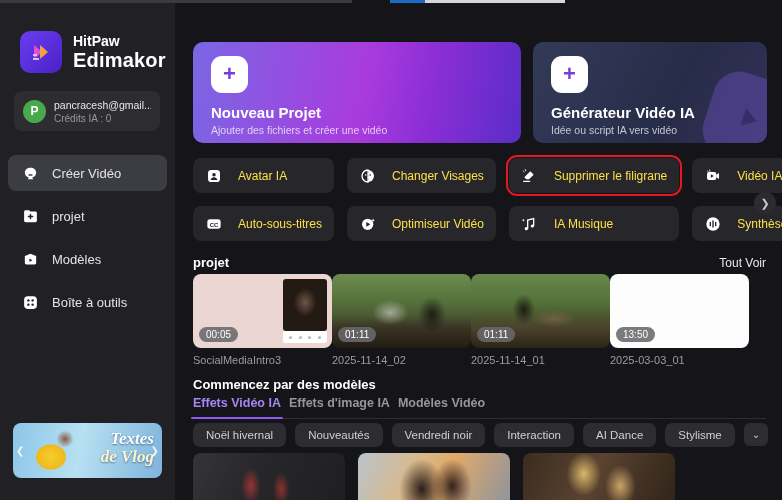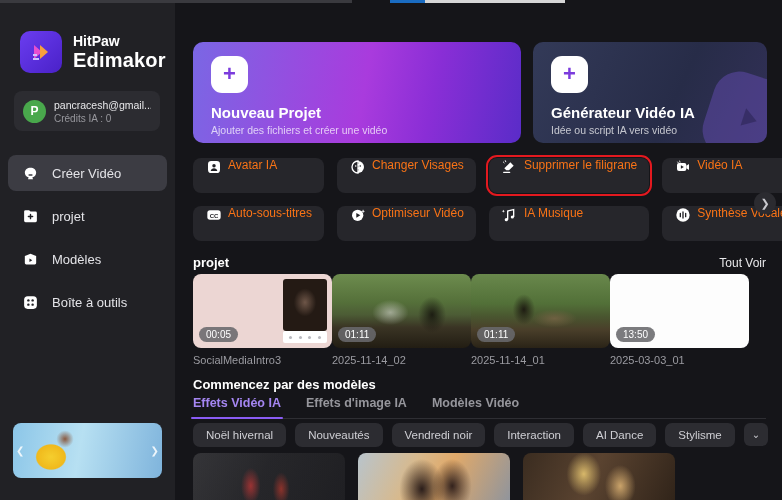--- a/index.html
+++ b/index.html
@@ -57,21 +57,21 @@
   .banner.new-project { width:328px; background:linear-gradient(100deg,#7a67e4 0%,#a93bdd 52%,#8a2ed6 72%,#5a2cc8 100%); }
   .banner.ai-generator { width:234px; background:linear-gradient(115deg,#333a58 0%,#272c48 60%,#323057 100%); }
   .ai-blob { position:absolute; right:-26px; top:34px; width:86px; height:86px; border-radius:26px; background:rgba(122,90,220,.35); transform:rotate(18deg); display:flex; align-items:center; justify-content:center; }
   .ai-blob .tri { width:0; height:0; border-left:14px solid rgba(40,35,80,.55); border-top:9px solid transparent; border-bottom:9px solid transparent; }
   .plus-badge { width:37px; height:37px; border-radius:11px; background:#fff; display:flex; align-items:center; justify-content:center; }
   .plus-badge span { color:#7b3bdd; font-size:22px; font-weight:bold; line-height:1; margin-top:-2px; }
   .banner .b-title { color:#fff; font-size:15px; font-weight:bold; margin-top:11px; }
   .banner .b-sub { color:rgba(255,255,255,.72); font-size:10.5px; margin-top:3px; }
 
   .tools { position:absolute; left:18px; top:155px; width:556px; display:grid; grid-template-columns:repeat(4,1fr); gap:13px 13px; }
-  .tool-btn { height:35px; background:#26262b; border-radius:8px; display:flex; align-items:flex-start; gap:6px; padding:0 12px; color:#f97316; font-size:12px; cursor:pointer; white-space:nowrap; position:relative; }
+  .tool-btn { height:35px; background:#26262b; border-radius:8px; display:flex; align-items:center; gap:16px; padding:0 12px; color:#fde047; font-size:12px; cursor:pointer; white-space:nowrap; position:relative; }
   .tool-btn.highlight { outline:2px solid #e3191f; outline-offset:1px; }
   .t-ico { width:17px; height:17px; flex:0 0 auto; display:flex; align-items:center; justify-content:center; }
   .scroll-right { position:absolute; right:6px; top:189px; width:22px; height:22px; border-radius:50%; background:#2b2b30; color:#c9c9ce; font-size:11px; display:flex; align-items:center; justify-content:center; cursor:pointer; }
 
   .proj-head { position:absolute; left:18px; right:16px; top:252px; display:flex; justify-content:space-between; align-items:center; }
   .proj-title { color:#fff; font-size:13px; font-weight:bold; }
   .see-all { color:#e8e8ea; font-size:12px; cursor:pointer; }
 
   .proj-row { position:absolute; left:18px; top:271px; width:556px; display:grid; grid-template-columns:repeat(4,1fr); }
   .thumb { height:74px; border-radius:8px; position:relative; overflow:hidden; cursor:pointer; }
@@ -88,21 +88,21 @@
       radial-gradient(20px 26px at 72% 55%, rgba(20,18,12,.85) 0%, rgba(20,18,12,0) 70%),
       radial-gradient(26px 18px at 42% 52%, rgba(228,228,224,.55) 0%, rgba(228,228,224,0) 70%),
       linear-gradient(180deg,#6d8c4e 0%,#55703a 38%,#4c5c35 55%,#3a3424 72%,#221d13 100%); }
   .th-green2 { background:
       radial-gradient(16px 22px at 38% 48%, rgba(25,20,14,.9) 0%, rgba(25,20,14,0) 70%),
       radial-gradient(30px 12px at 60% 60%, rgba(120,100,70,.8) 0%, rgba(120,100,70,0) 75%),
       linear-gradient(180deg,#69884c 0%,#527038 40%,#49552f 58%,#4a3f2a 75%,#2a2317 100%); }
   .th-white { background:#fdfdfd; }
 
   .tpl-title { position:absolute; left:18px; top:374px; color:#fff; font-size:13px; font-weight:bold; }
-  .tabs { position:absolute; left:18px; right:16px; top:393px; display:flex; gap:25px; border-bottom:1px solid #2e2e33; padding-bottom:8px; }
+  .tabs { position:absolute; left:18px; right:16px; top:393px; display:flex; gap:8px; border-bottom:1px solid #2e2e33; padding-bottom:8px; }
   .tab { color:#96969c; font-size:12.5px; cursor:pointer; position:relative;font-weight:bold; }
   .tab.active { color:#a586f2; font-weight:bold; }
   .tab.active::after { content:""; position:absolute; left:-2px; right:-2px; bottom:-9px; height:2px; background:#8a5cf5; border-radius:1px; }
 
   .chips { position:absolute; left:18px; top:420px; display:flex; gap:9px; align-items:center; }
   .chip { background:#2c2c31; color:#cfcfd4; font-size:11.5px; padding:5px 12px; border-radius:7px; cursor:pointer; white-space:nowrap; border:1px solid transparent; }
   .chip.active { background:#332a46; color:#fff; border:1px solid #8a63d8; }
   .chips-more { position:absolute; right:14px; top:420px; width:24px; height:23px; background:#2c2c31; border-radius:6px; color:#c9c9ce; font-size:10px; display:flex; align-items:center; justify-content:center; cursor:pointer; }
 
   .tpl-row { position:absolute; left:18px; top:450px; display:flex; gap:13px; }
@@ -215,20 +215,24 @@
               <circle cx="15" cy="9" r="1.7" fill="#212125"></circle>
               <circle cx="9" cy="15" r="1.7" fill="#212125"></circle>
               <circle cx="15" cy="15" r="1.7" fill="#212125"></circle>
             </svg>
         </span>
         <span>Boîte à outils</span>
       </div>
     </div>
 
     <div class="promo">
+      <div class="promo-text">
+        <div class="p1">Textes</div>
+        <div class="p2">de Vlog</div>
+      </div>
       <span class="promo-arrow left">❮</span>
       <span class="promo-arrow right">❯</span>
     </div>
   </div>
 
   <div class="main">
 
     <div class="banners">
       <div class="banner new-project">
         <div class="plus-badge">

